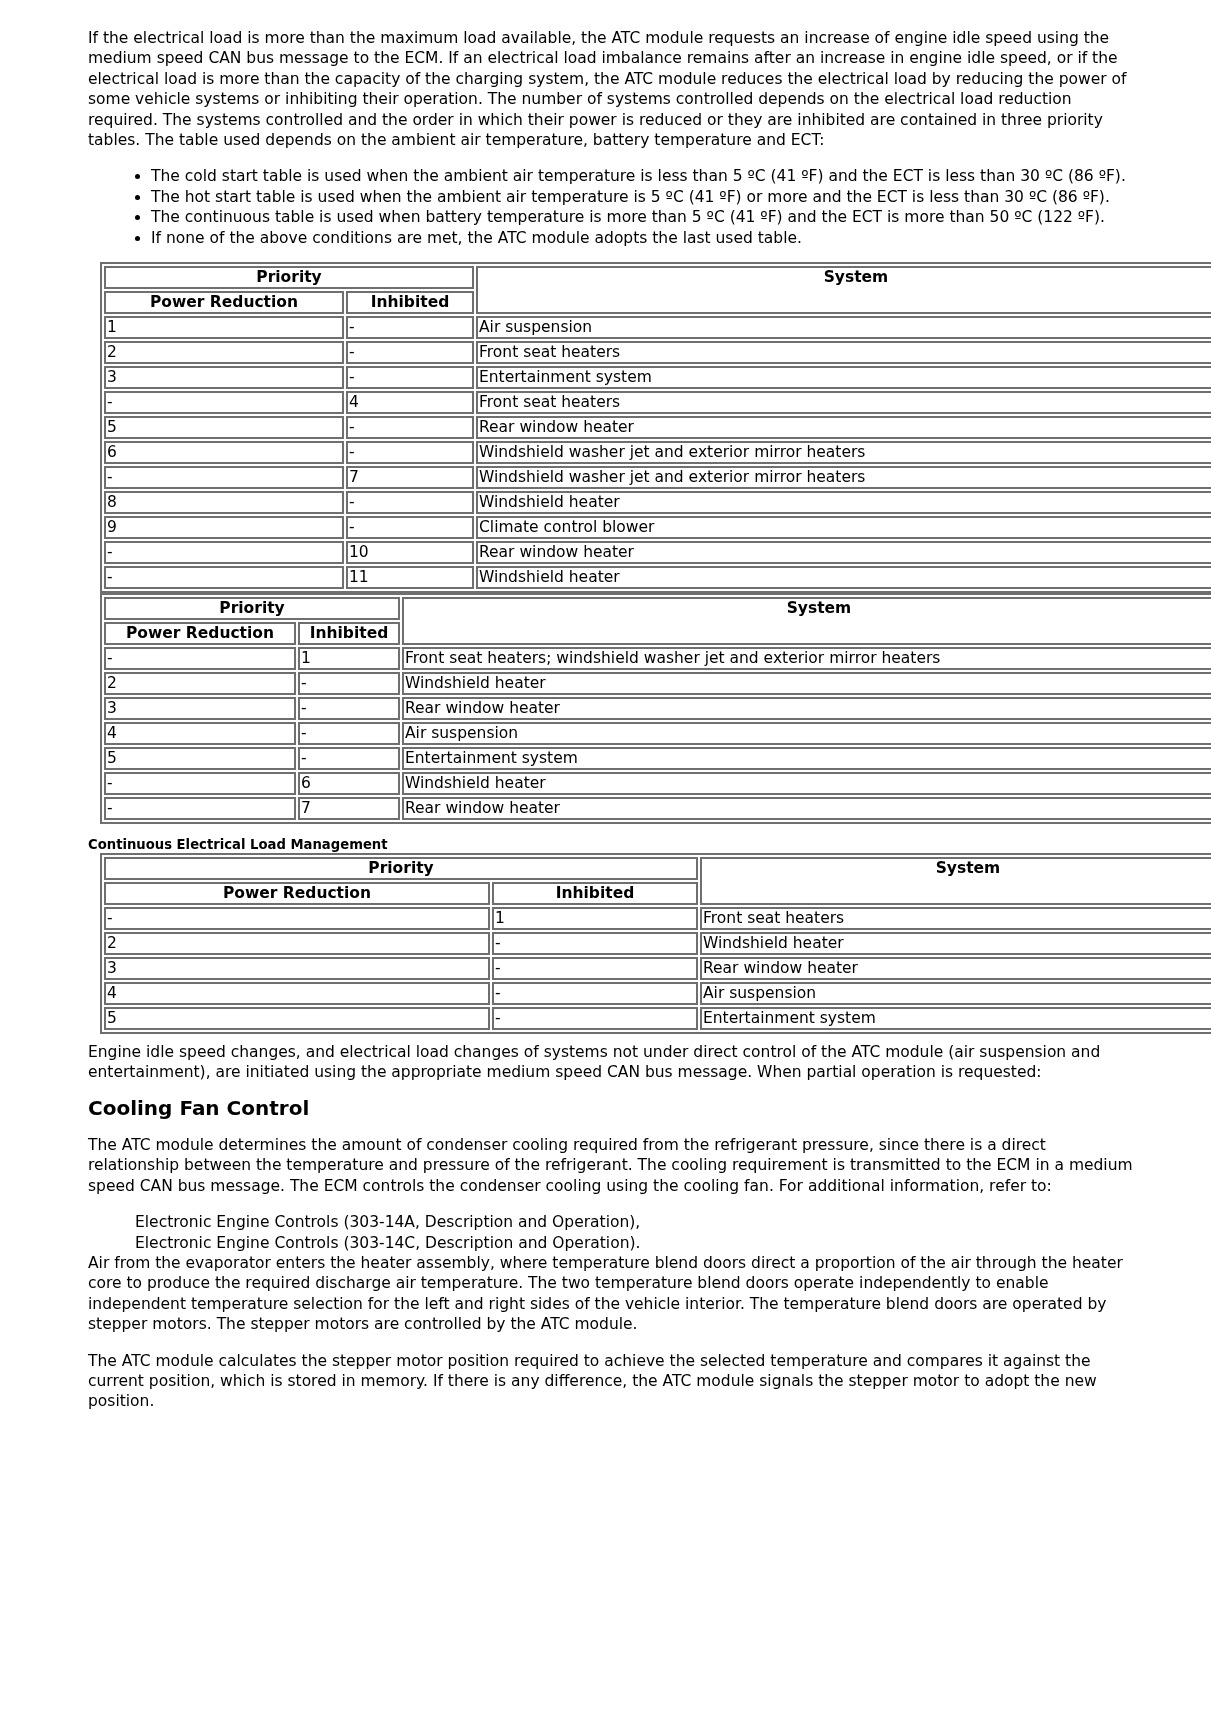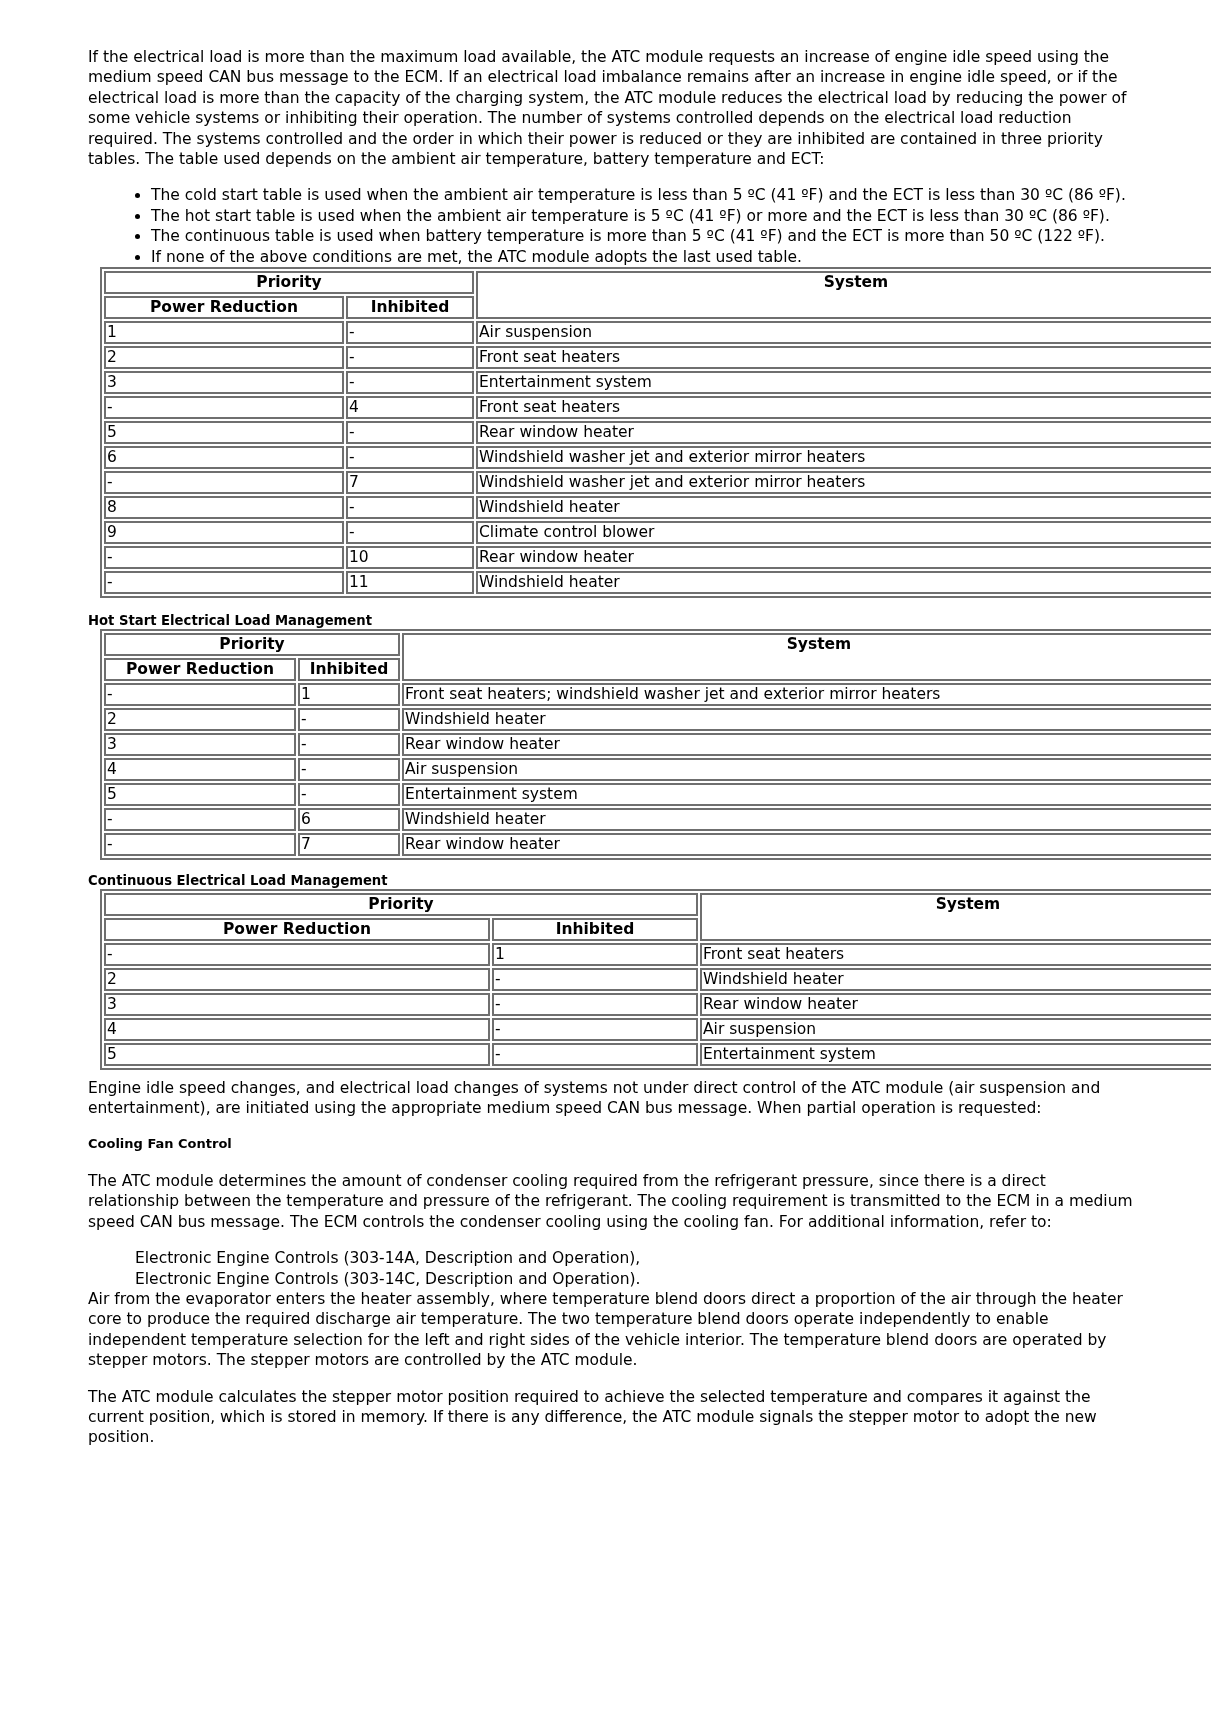--- a/index.html
+++ b/index.html
@@ -1,31 +1,31 @@
 <!DOCTYPE html>
 <html><head>
 <meta charset="utf-8">
 <style>
   html, body { margin: 0; padding: 0; background: #ffffff; }
   body { width: 1211px; height: 1732px; overflow: hidden; color: #000; font-family: "DejaVu Sans", sans-serif; font-size: 15.5px; }
-  .page { position: absolute; left: 88px; top: 47px; width: 1048px; }
+  .page { position: absolute; left: 88px; top: 28px; width: 1048px; }
   p { margin: 0; line-height: 20.4px; }
   ul { margin: 0; padding-left: 63px; }
   ul li { line-height: 20.4px; }
   .intro { margin-bottom: 16px; }
-  .bullets1 { }
+  .bullets1 { margin-bottom: 14px; }
   .tcap { font-weight: bold; font-size: 13.2px; line-height: 17px; margin: 0; }
   table.lm { border-collapse: separate; border-spacing: 2px; border: 2px solid #6f6f6f; width: 1140px; margin-left: 12px; font-size: 15.5px; }
   table.lm td, table.lm th { border: 2px solid #6f6f6f; padding: 0 1px; line-height: 19px; height: 19px; vertical-align: top; text-align: left; font-weight: normal; }
   table.lm th { text-align: center; font-weight: bold; }
   .cap2 { margin-top: 14px; }
   .cap3 { margin-top: 12px; }
   .after { margin-top: 8px; }
   .bullets2 { margin-top: 16px; }
-  h3 { font-size: 13px; font-weight: bold; margin: 14px 0 16px 0; line-height: 22px; }
+  h3 { font-size: 20px; font-weight: bold; margin: 14px 0 16px 0; line-height: 22px; }
   .refs { padding-left: 47px; margin-top: 16px; }
   .refs div { line-height: 20.4px; }
   .gap { height: 16px; }
 </style>
 </head>
 <body>
 
 <div class="page">
   <p class="intro">If the electrical load is more than the maximum load available, the ATC module requests an increase of engine idle speed using the medium speed CAN bus message to the ECM. If an electrical load imbalance remains after an increase in engine idle speed, or if the electrical load is more than the capacity of the charging system, the ATC module reduces the electrical load by reducing the power of some vehicle systems or inhibiting their operation. The number of systems controlled depends on the electrical load reduction required. The systems controlled and the order in which their power is reduced or they are inhibited are contained in three priority tables. The table used depends on the ambient air temperature, battery temperature and ECT:</p>
 
@@ -104,21 +104,20 @@
           <td>Rear window heater</td>
         </tr>
         <tr>
           <td>-</td>
           <td>11</td>
           <td>Windshield heater</td>
         </tr>
       </tbody>
   </table>
 
-  <div class="tcap cap2">Hot Start Electrical Load Management</div>
   <table class="lm">
     <colgroup>
         <col style="width:192px">
         <col style="width:102px">
         <col>
       </colgroup>
     <thead>
       <tr>
         <th colspan="2">Priority</th>
         <th rowspan="2" style="vertical-align:top">System</th>

